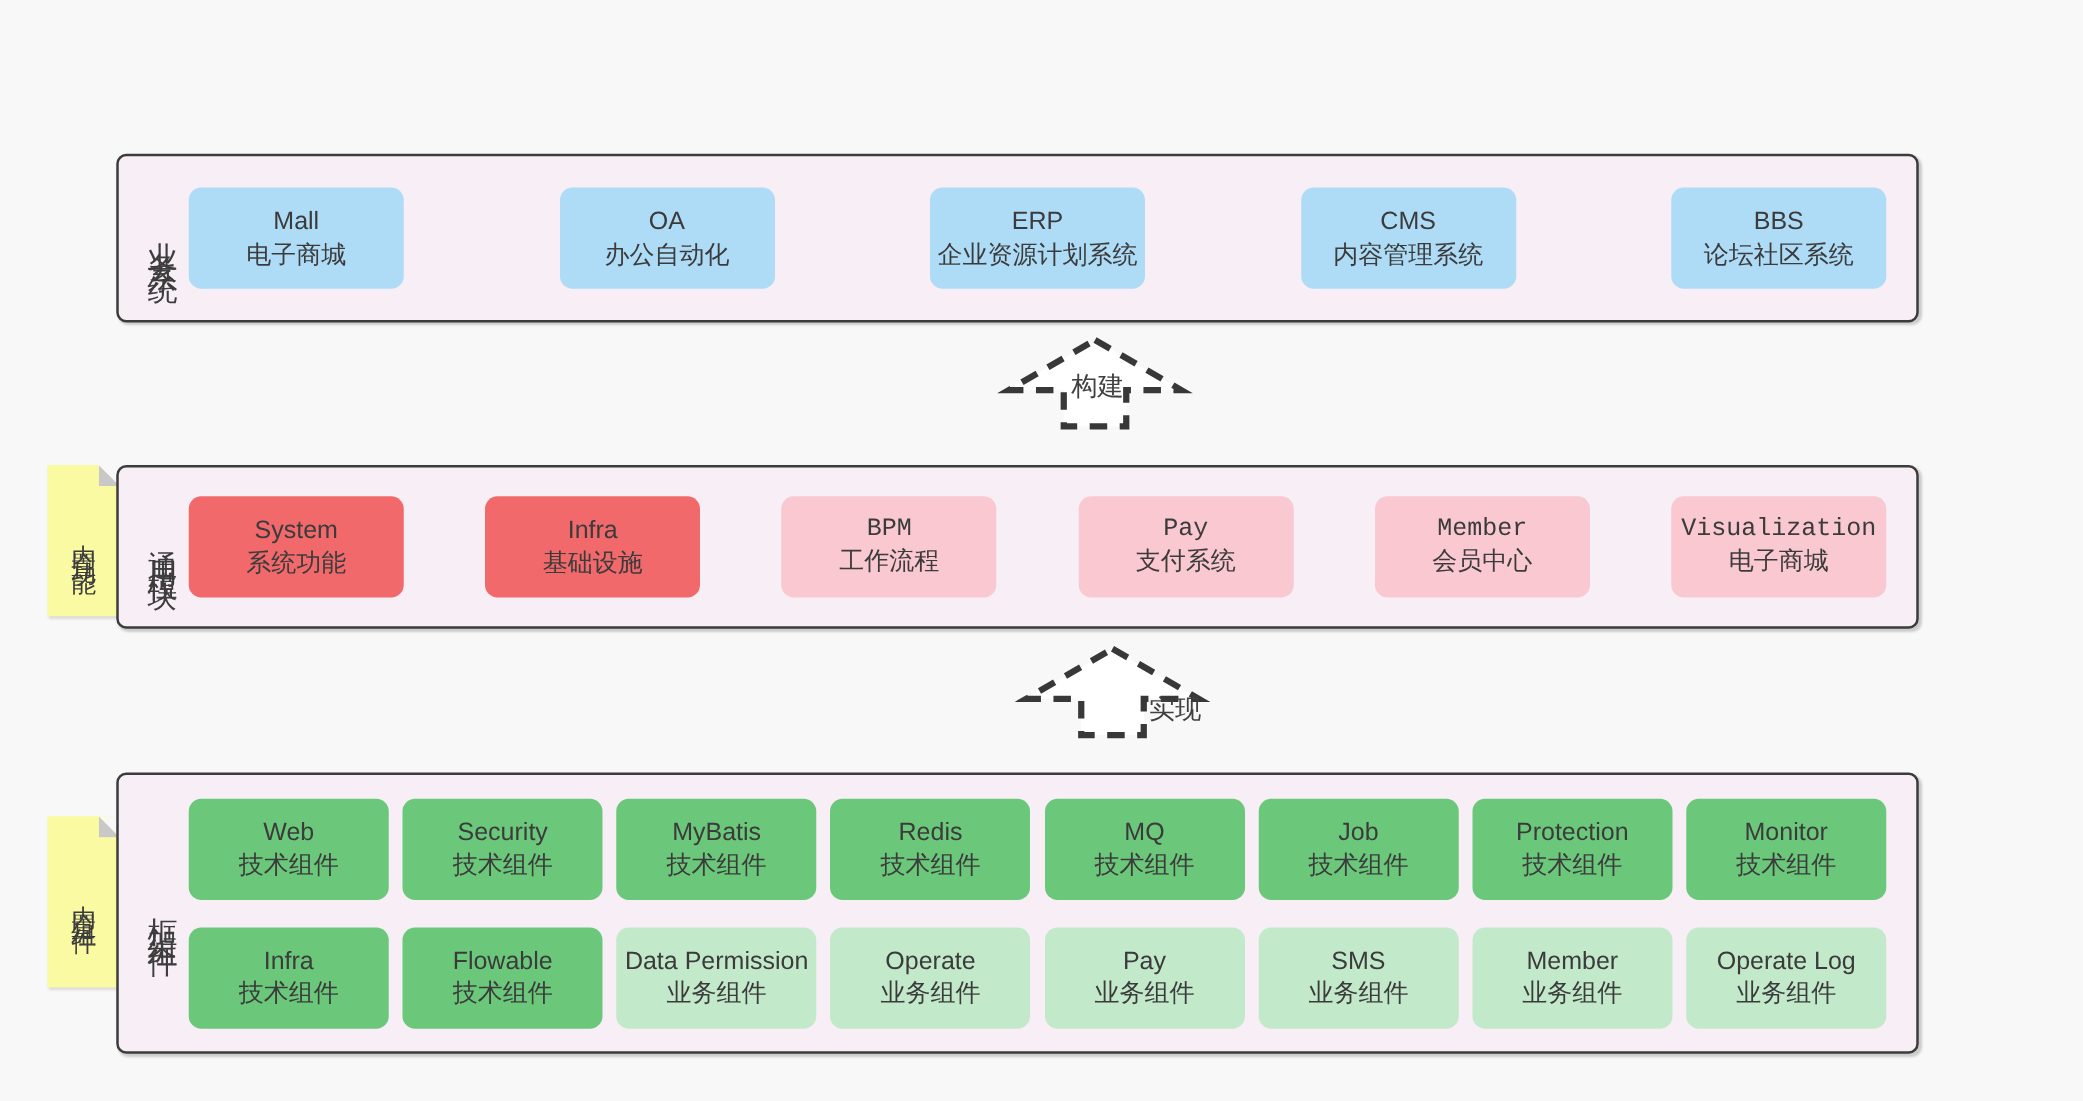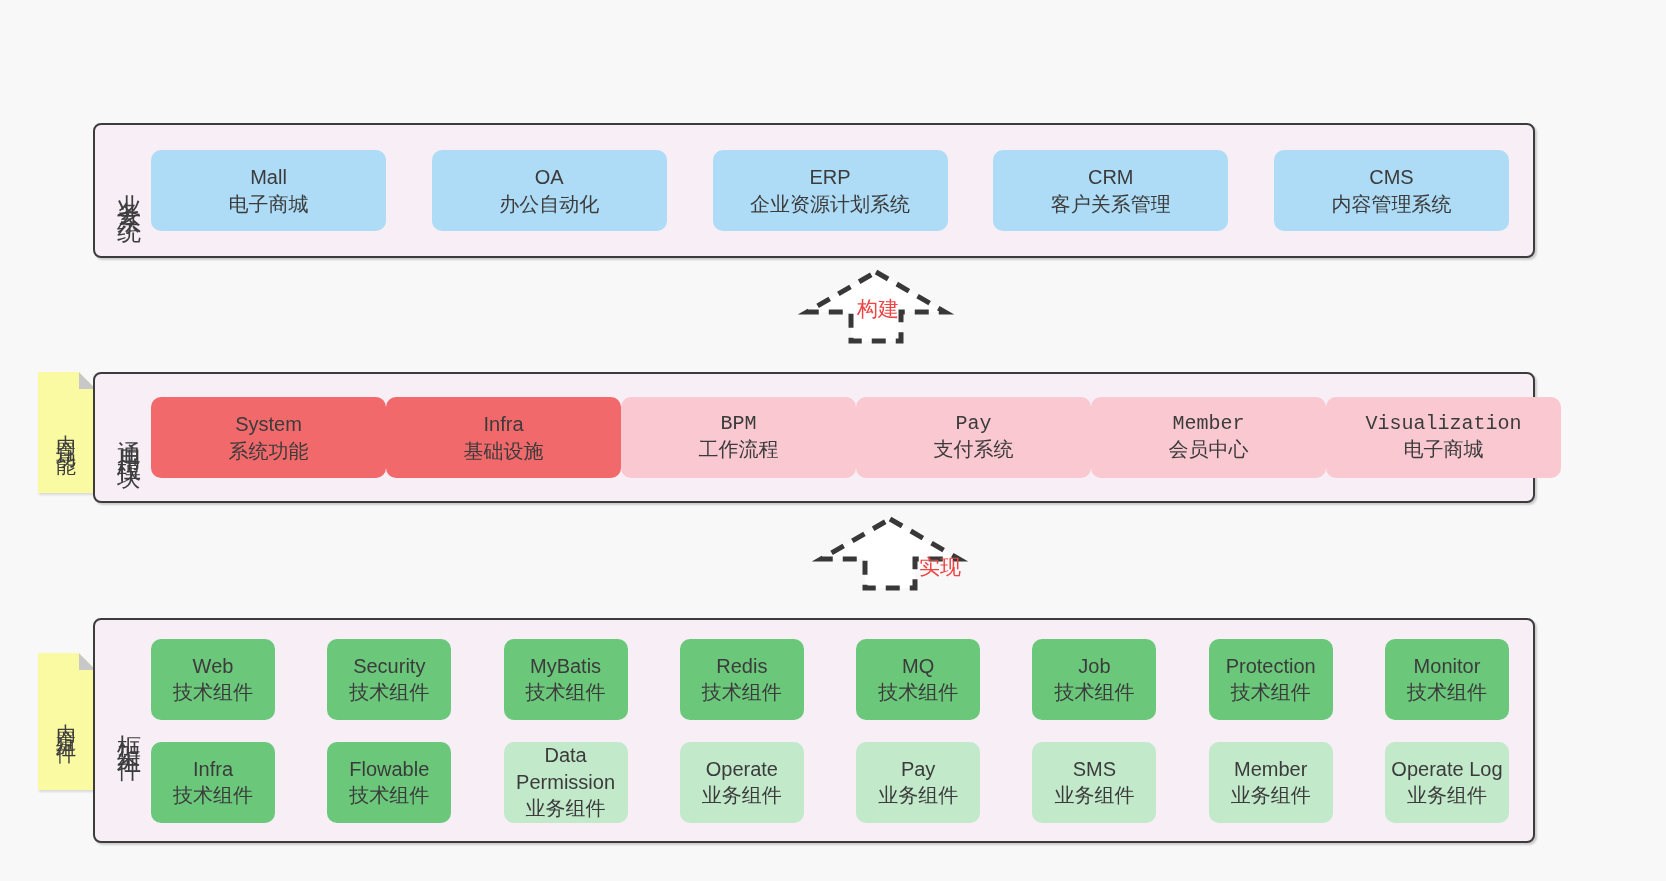--- a/index.html
+++ b/index.html
@@ -29,22 +29,22 @@
   .rows{flex:1;display:flex;flex-direction:column;justify-content:center;gap:22px;}
   .box-row{display:flex;justify-content:space-between;width:100%;}
 
   
   .box{
     box-sizing:border-box;height:81px;border-radius:10px;
     display:flex;flex-direction:column;align-items:center;justify-content:center;
     text-align:center;font-size:20px;line-height:1.32;color:#3b3b3b;
     padding:2px 6px;
   }
-  .panel-business .box,.panel-modules .box{width:235px;}
-  .panel-components .box{width:124px;}
+  .panel-business .box,.panel-modules .box{width:172px;}
+  .panel-components .box{width:160px;}
   .box.blue{background:var(--blue,#aedcf6);}
   .box.red{background:var(--red,#f2696c);justify-content:center;}
   .box.pink{background:var(--pink,#f9c8d0);font-family:Liberation Mono, monospace;}
   .box.green-dark{background:var(--green-dark,#6bc87b);}
   .box.green-light{background:var(--green-light,#c3e9cb);}
 
   
   .sticky{
     position:absolute;left:38px;width:58px;background:var(--sticky-yellow,#fafaa2);
     box-shadow:1px 2px 2px rgba(0,0,0,0.12);
@@ -61,21 +61,21 @@
     clip-path:polygon(0 0,100% 0,100% 100%);}
   .fold-gray{position:absolute;top:0;right:0;width:17px;height:17px;
     background:var(--sticky-fold,#c8c8c8);
     clip-path:polygon(0 0,100% 100%,0 100%);}
 
   
   .arrow{position:absolute;z-index:3;overflow:visible;}
   .arrow path{fill:#ffffff;stroke:var(--arrow-stroke,#383838);stroke-width:5;stroke-dasharray:14 10;}
   .arrow-label{
     position:absolute;z-index:4;width:64px;text-align:center;
-    font-size:21px;color:#ef4444;
+    font-size:21px;color:#404040;
   }
   .arrow-label-build{left:846px;top:295px;}
   .arrow-label-implement{left:908px;top:553px;}
 </style>
 </head>
 <body>
 
 <div class="canvas">
 
   <div class="sticky sticky-modules">
@@ -99,26 +99,26 @@
           </div>
           <div class="box blue">
             <div>OA</div>
             <div>办公自动化</div>
           </div>
           <div class="box blue">
             <div>ERP</div>
             <div>企业资源计划系统</div>
           </div>
           <div class="box blue">
-            <div>CRM</div>
-            <div>客户关系管理</div>
-          </div>
-          <div class="box blue">
             <div>CMS</div>
             <div>内容管理系统</div>
+          </div>
+          <div class="box blue">
+            <div>BBS</div>
+            <div>论坛社区系统</div>
           </div>
         </div>
       </div>
   </section>
 
   <svg class="arrow" style="left:797px;top:262px" width="158" height="86" viewBox="0 0 158 86">
     <path d="M79 10 L148 50 L104 50 L104 79 L54 79 L54 50 L10 50 Z"></path>
   </svg>
   <div class="arrow-label arrow-label-build">构建</div>
 

